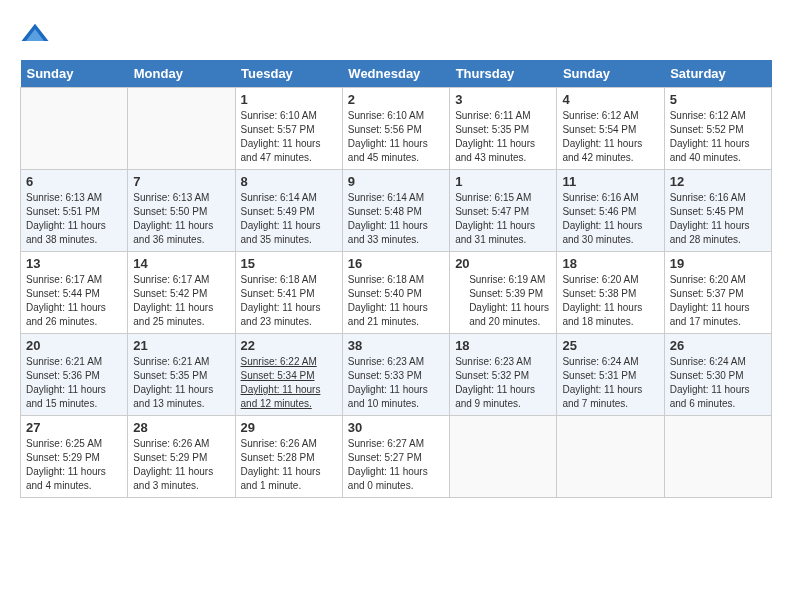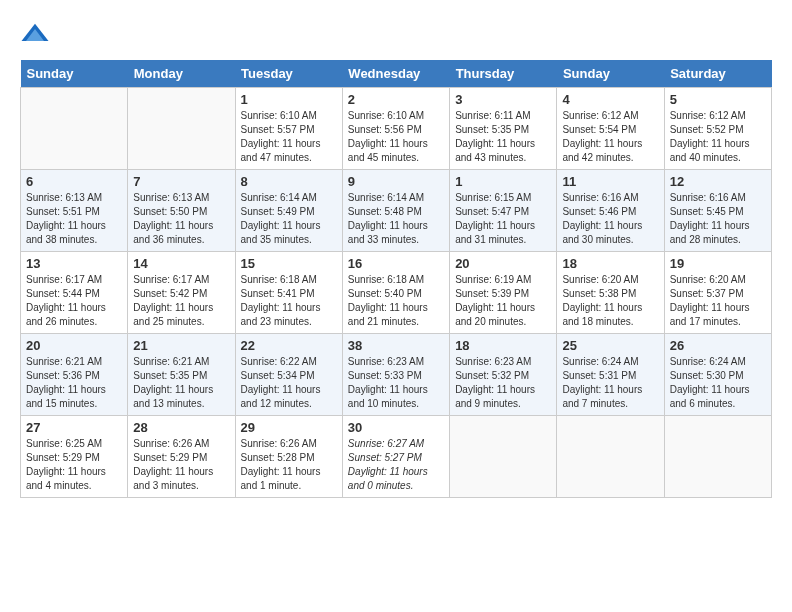--- a/index.html
+++ b/index.html
@@ -213,21 +213,21 @@
 Daylight: 11 hours and 23 minutes.</div>
         </td>
         <td>
           <div class="day-number">16</div>
           <div class="day-info" style="white-space: pre-line;">Sunrise: 6:18 AM
 Sunset: 5:40 PM
 Daylight: 11 hours and 21 minutes.</div>
         </td>
         <td>
           <div class="day-number">20</div>
-          <div class="day-info" style="white-space: pre-line;">Sunrise: 6:19 AM
+          <div class="day-info" style="white-space: pre-line; margin-left: 14px;">Sunrise: 6:19 AM
 Sunset: 5:39 PM
 Daylight: 11 hours and 20 minutes.</div>
         </td>
         <td>
           <div class="day-number">18</div>
           <div class="day-info" style="white-space: pre-line;">Sunrise: 6:20 AM
 Sunset: 5:38 PM
 Daylight: 11 hours and 18 minutes.</div>
         </td>
         <td>
@@ -245,21 +245,21 @@
 Daylight: 11 hours and 15 minutes.</div>
         </td>
         <td>
           <div class="day-number">21</div>
           <div class="day-info" style="white-space: pre-line;">Sunrise: 6:21 AM
 Sunset: 5:35 PM
 Daylight: 11 hours and 13 minutes.</div>
         </td>
         <td>
           <div class="day-number">22</div>
-          <div class="day-info" style="white-space: pre-line;">Sunrise: 6:22 AM
+          <div class="day-info" style="white-space: pre-line; text-decoration: underline;">Sunrise: 6:22 AM
 Sunset: 5:34 PM
 Daylight: 11 hours and 12 minutes.</div>
         </td>
         <td>
           <div class="day-number">38</div>
           <div class="day-info" style="white-space: pre-line;">Sunrise: 6:23 AM
 Sunset: 5:33 PM
 Daylight: 11 hours and 10 minutes.</div>
         </td>
         <td>
@@ -295,21 +295,21 @@
 Daylight: 11 hours and 3 minutes.</div>
         </td>
         <td>
           <div class="day-number">29</div>
           <div class="day-info" style="white-space: pre-line;">Sunrise: 6:26 AM
 Sunset: 5:28 PM
 Daylight: 11 hours and 1 minute.</div>
         </td>
         <td>
           <div class="day-number">30</div>
-          <div class="day-info" style="white-space: pre-line; font-style: italic;">Sunrise: 6:27 AM
+          <div class="day-info" style="white-space: pre-line;">Sunrise: 6:27 AM
 Sunset: 5:27 PM
 Daylight: 11 hours and 0 minutes.</div>
         </td>
         <td class="empty"></td>
         <td class="empty"></td>
         <td class="empty"></td>
       </tr>
     </tbody>
 </table>
 

